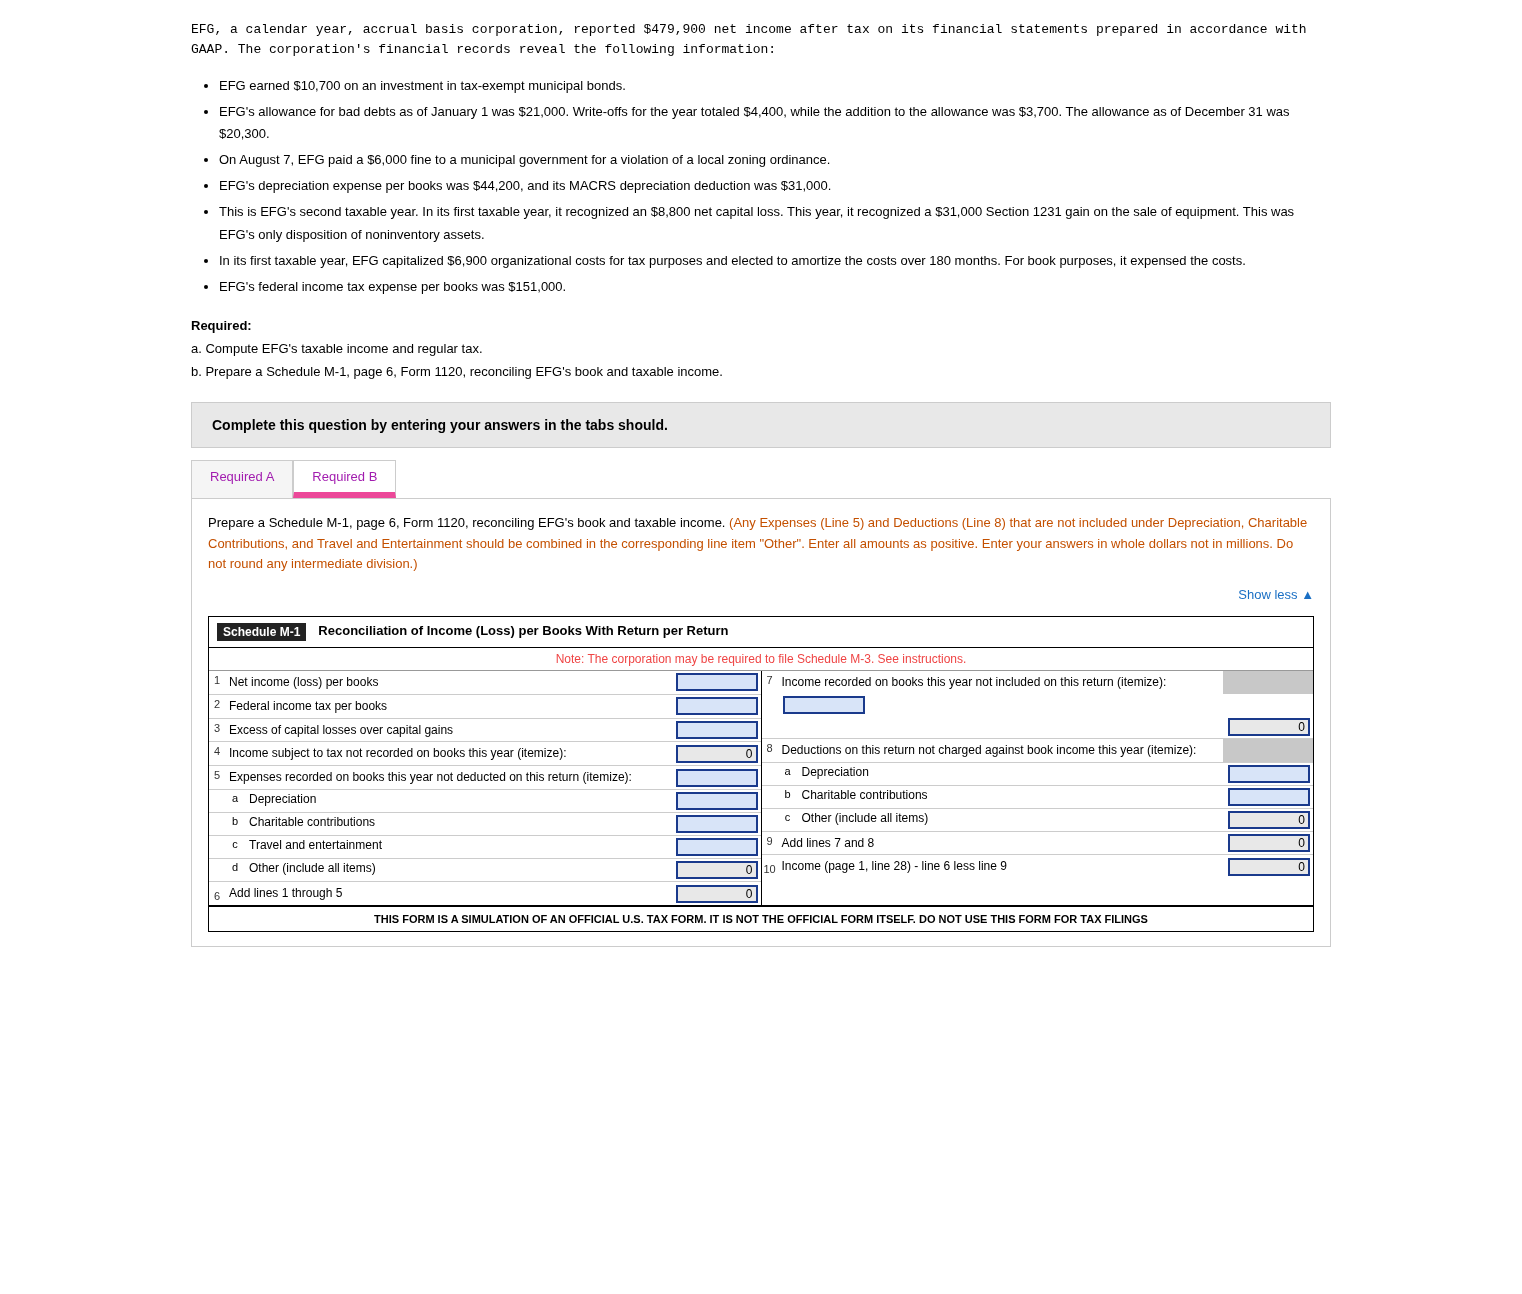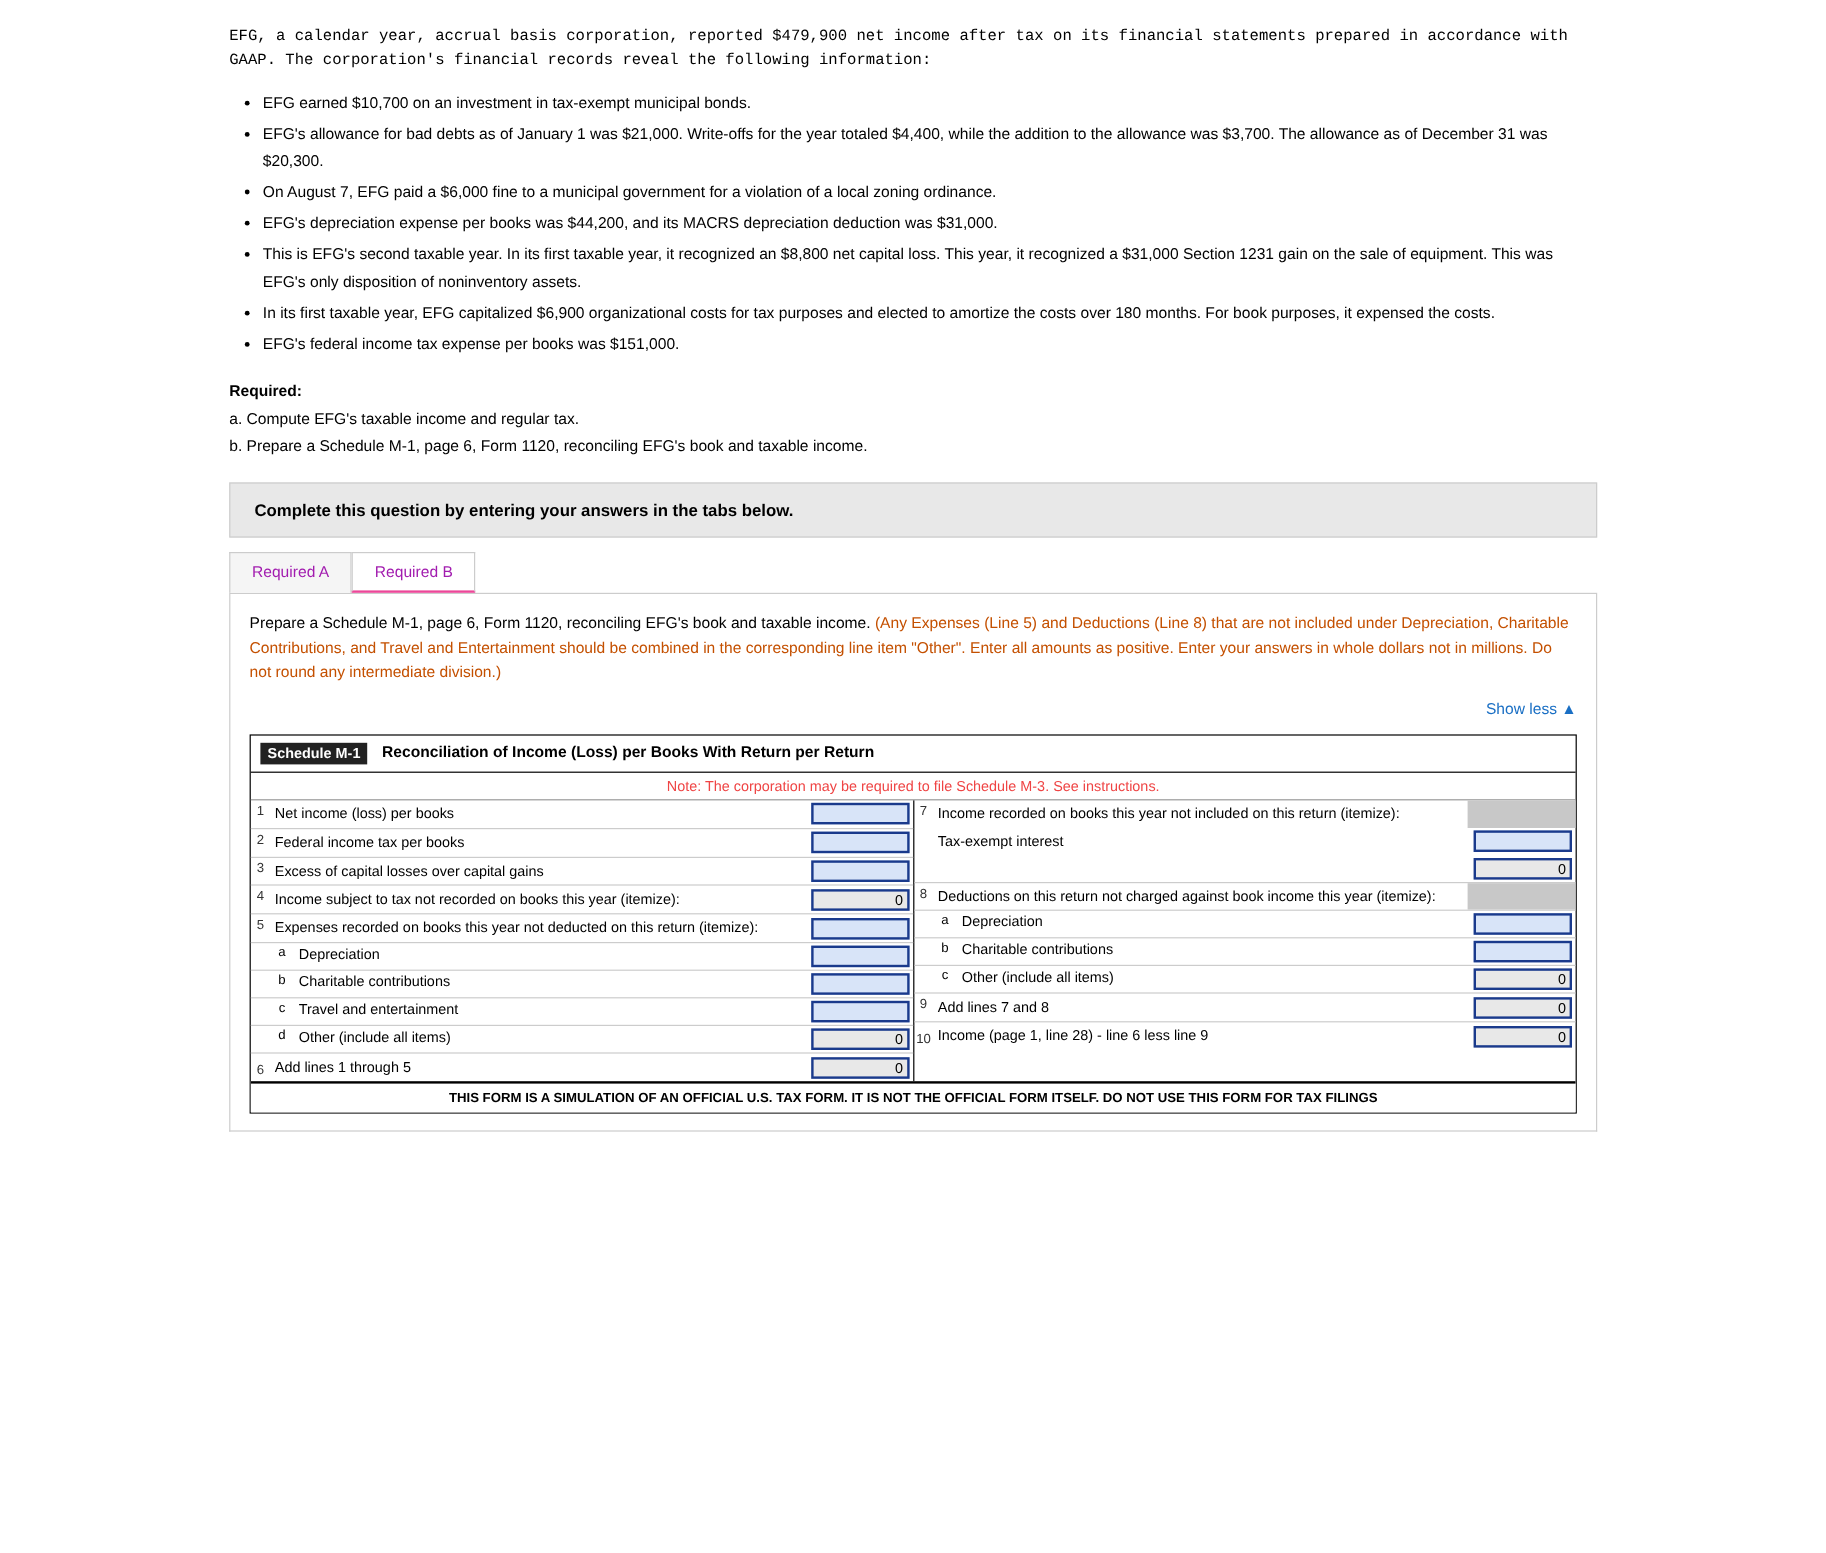--- a/index.html
+++ b/index.html
@@ -60,21 +60,21 @@
       padding: 8px 18px;
       border: 1px solid #ccc;
       border-bottom: none;
       background: #f5f5f5;
       cursor: pointer;
       font-size: 13px;
       color: #a21caf;
     }
     .tab.active {
       background: #fff;
-      border-bottom: 2px solid #ec4899;
+      border-bottom: 6px solid #ec4899;
       font-weight: normal;
     }
     .tab-content {
       border: 1px solid #ccc;
       border-top: none;
       padding: 14px 16px;
       background: #fff;
     }
     .tab-instruction {
       line-height: 1.6;
@@ -254,21 +254,21 @@
     <li>EFG's federal income tax expense per books was $151,000.</li>
   </ul>
 
   <div class="required-section">
     <div class="required-label">Required:</div>
     <p>a. Compute EFG's taxable income and regular tax.</p>
     <p>b. Prepare a Schedule M-1, page 6, Form 1120, reconciling EFG's book and taxable income.</p>
   </div>
 
   <div class="question-box">
-    <div class="question-box-title">Complete this question by entering your answers in the tabs below.</div>
+    <div class="question-box-title">Complete this question by entering your answers in the tabs should.</div>
   </div>
 
   <div style="margin-top:12px;">
     <div class="tabs-container">
       <div class="tab">Required A</div>
       <div class="tab active">Required B</div>
     </div>
 
     <div class="tab-content">
       <div class="tab-instruction clearfix">
@@ -379,21 +379,20 @@
           <div class="col-right">
 
             <div class="schedule-row" style="flex-direction:column;">
               <div style="display:flex;align-items:stretch;min-height:22px;">
                 <div class="row-num">7</div>
                 <div class="row-label">Income recorded on books this year not included on this return (itemize):</div>
                 <div class="row-input-wrap shaded-cell" style="width:90px;"></div>
               </div>
               <div style="display:flex;align-items:stretch;min-height:22px;">
                 <div class="row-num"></div>
-                <div class="row-label">Tax-exempt interest</div>
                 <div class="row-input-wrap">
                   <input class="row-input" type="text" value="" style="">
                 </div>
               </div>
               <div style="display:flex;align-items:stretch;min-height:22px;">
                 <div class="row-num"></div>
                 <div class="row-label"></div>
                 <div class="row-input-wrap">
                   <div class="row-value">0</div>
                 </div>

